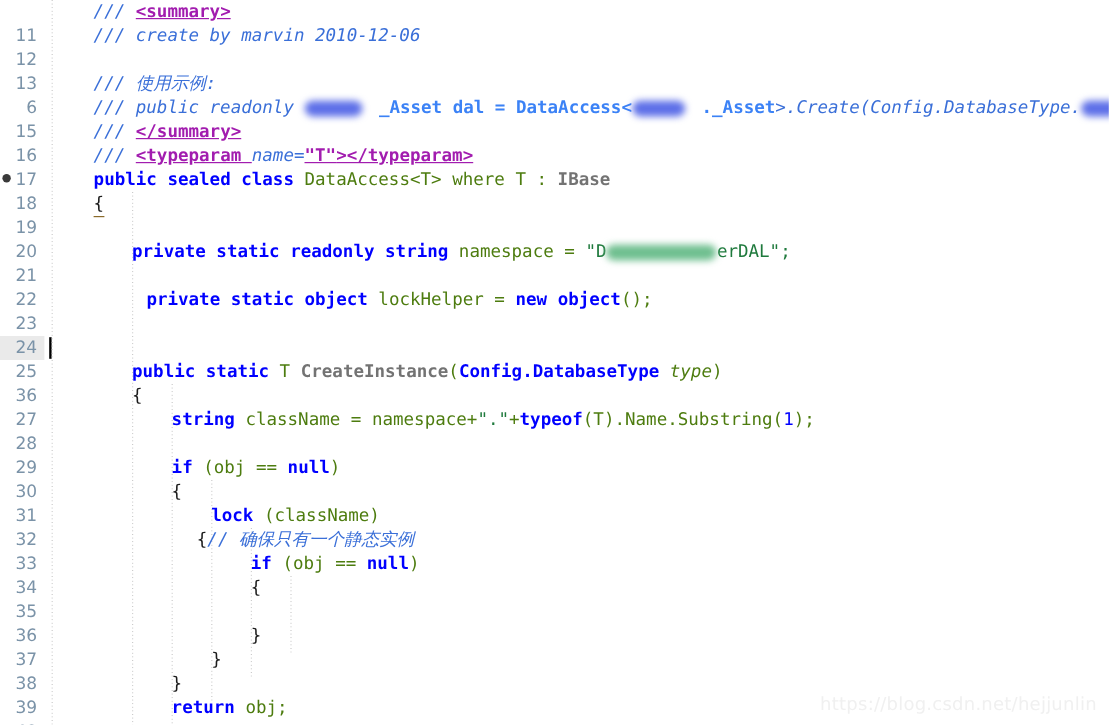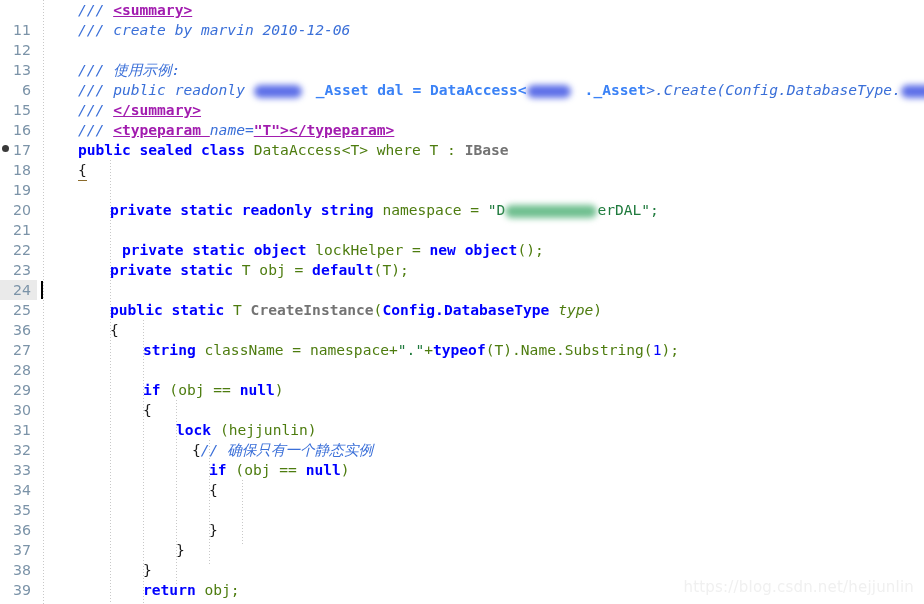--- a/index.html
+++ b/index.html
@@ -216,21 +216,20 @@
       <span class="ltext" style="left:110px;"></span>
     </div>
 
     <div class="row" style="top:240px;">
       <span class="lnum">23</span>
       <span class="ltext" style="left:98px;margin-left:24px;"><span class="kw">private static object</span><span class="plain"> lockHelper = </span><span class="kw">new</span><span class="plain"> </span><span class="kw">object</span><span class="plain">();</span></span>
     </div>
 
     <div class="row" style="top:260px;">
       <span class="lnum">24</span>
-      <span class="ltext" style="left:110px;"><span class="kw">private static</span><span class="plain"> T obj = </span><span class="kw">default</span><span class="plain">(T);</span></span>
     </div>
 
     <div class="row" style="top:280px;">
       <span class="lnum">25</span>
       <span class="ltext" style="left:110px;"></span>
     </div>
 
     <div class="row" style="top:300px;">
       <span class="lnum">36</span>
       <span class="ltext" style="left:110px;"><span class="kw">public static</span><span class="plain"> T </span><span class="cls">CreateInstance</span><span class="plain">(</span><span class="type">Config.DatabaseType</span><span class="plain italic"> type</span><span class="plain">)</span></span>
@@ -256,26 +255,26 @@
       <span class="ltext" style="left:143px;"><span class="kw">if</span><span class="plain"> (obj == </span><span class="kw">null</span><span class="plain">)</span></span>
     </div>
 
     <div class="row" style="top:400px;">
       <span class="lnum">31</span>
       <span class="ltext brace" style="left:143px;">{</span>
     </div>
 
     <div class="row" style="top:420px;">
       <span class="lnum">32</span>
-      <span class="ltext" style="left:176px;"><span class="kw">lock</span><span class="plain"> (hejjunlin)</span></span>
+      <span class="ltext" style="left:176px;"><span class="kw">lock</span><span class="plain"> (className)</span></span>
     </div>
 
     <div class="row" style="top:440px;">
       <span class="lnum">33</span>
-      <span class="ltext" style="left:192px;"><span class="brace">{</span><span class="cmt">// 确保只有一个静态实例</span></span>
+      <span class="ltext" style="left:164px;"><span class="brace">{</span><span class="cmt">// 确保只有一个静态实例</span></span>
     </div>
 
     <div class="row" style="top:460px;">
       <span class="lnum">34</span>
       <span class="ltext" style="left:209px;"><span class="kw">if</span><span class="plain"> (obj == </span><span class="kw">null</span><span class="plain">)</span></span>
     </div>
 
     <div class="row" style="top:480px;">
       <span class="lnum">35</span>
       <span class="ltext brace" style="left:209px;">{</span>

